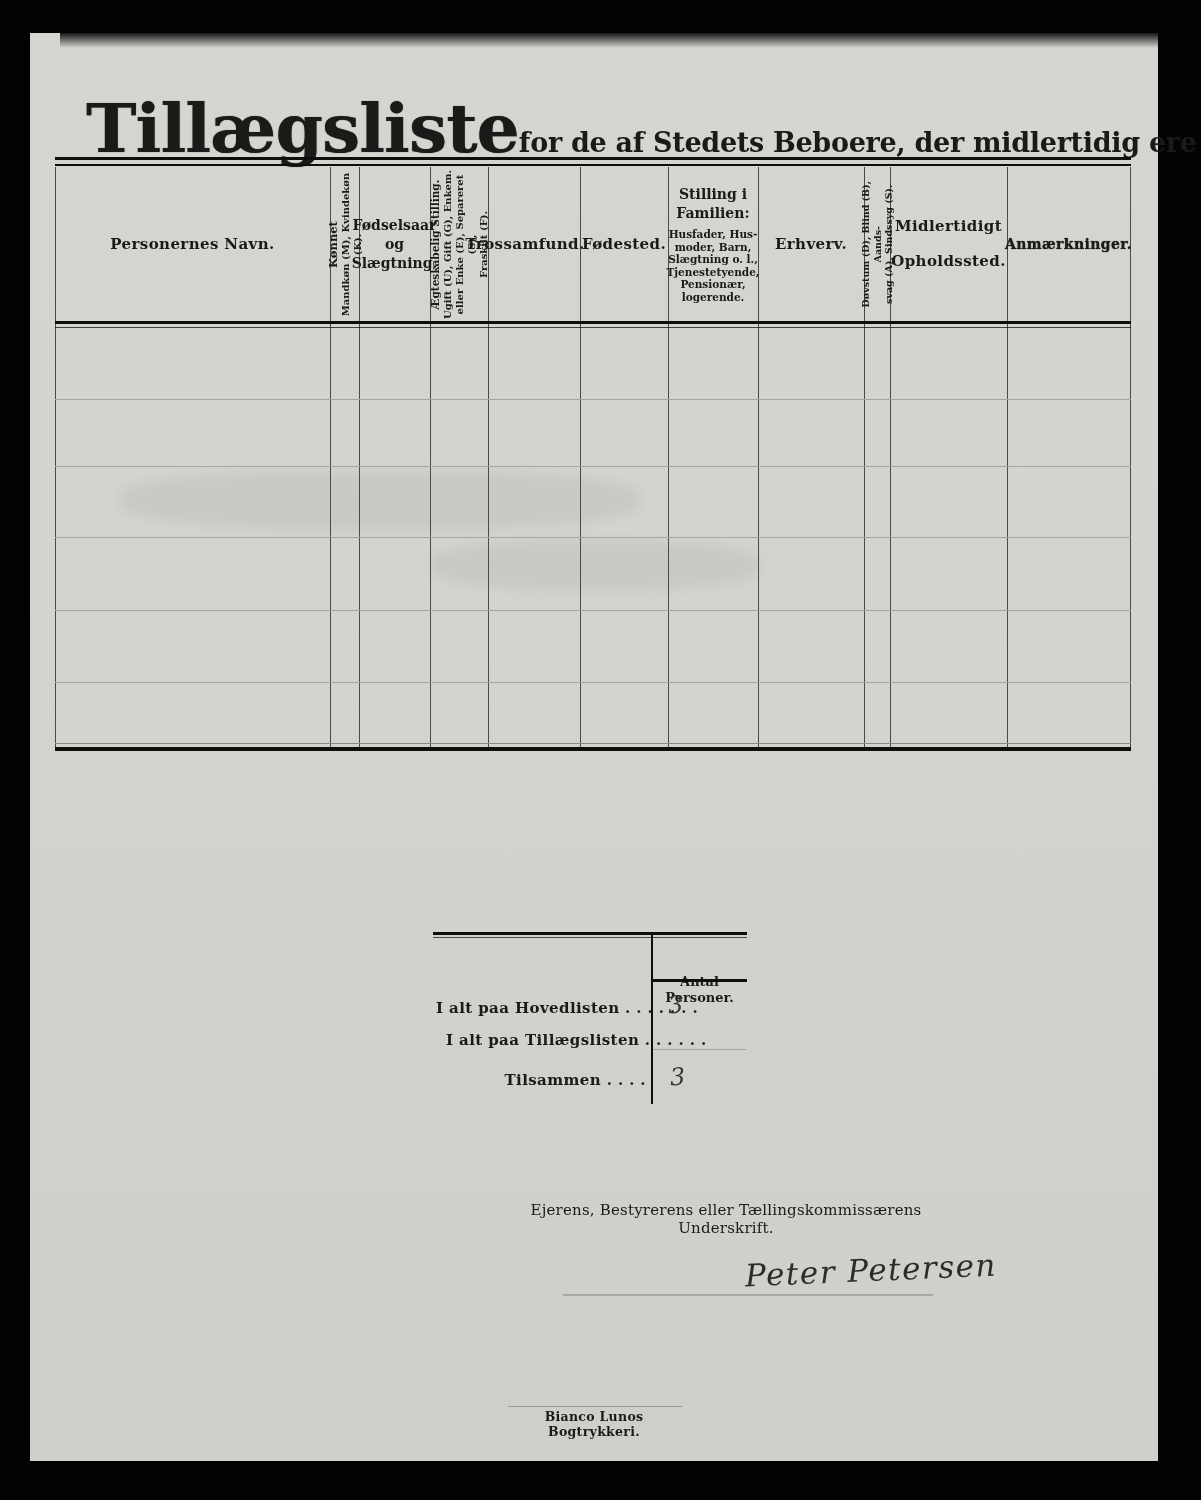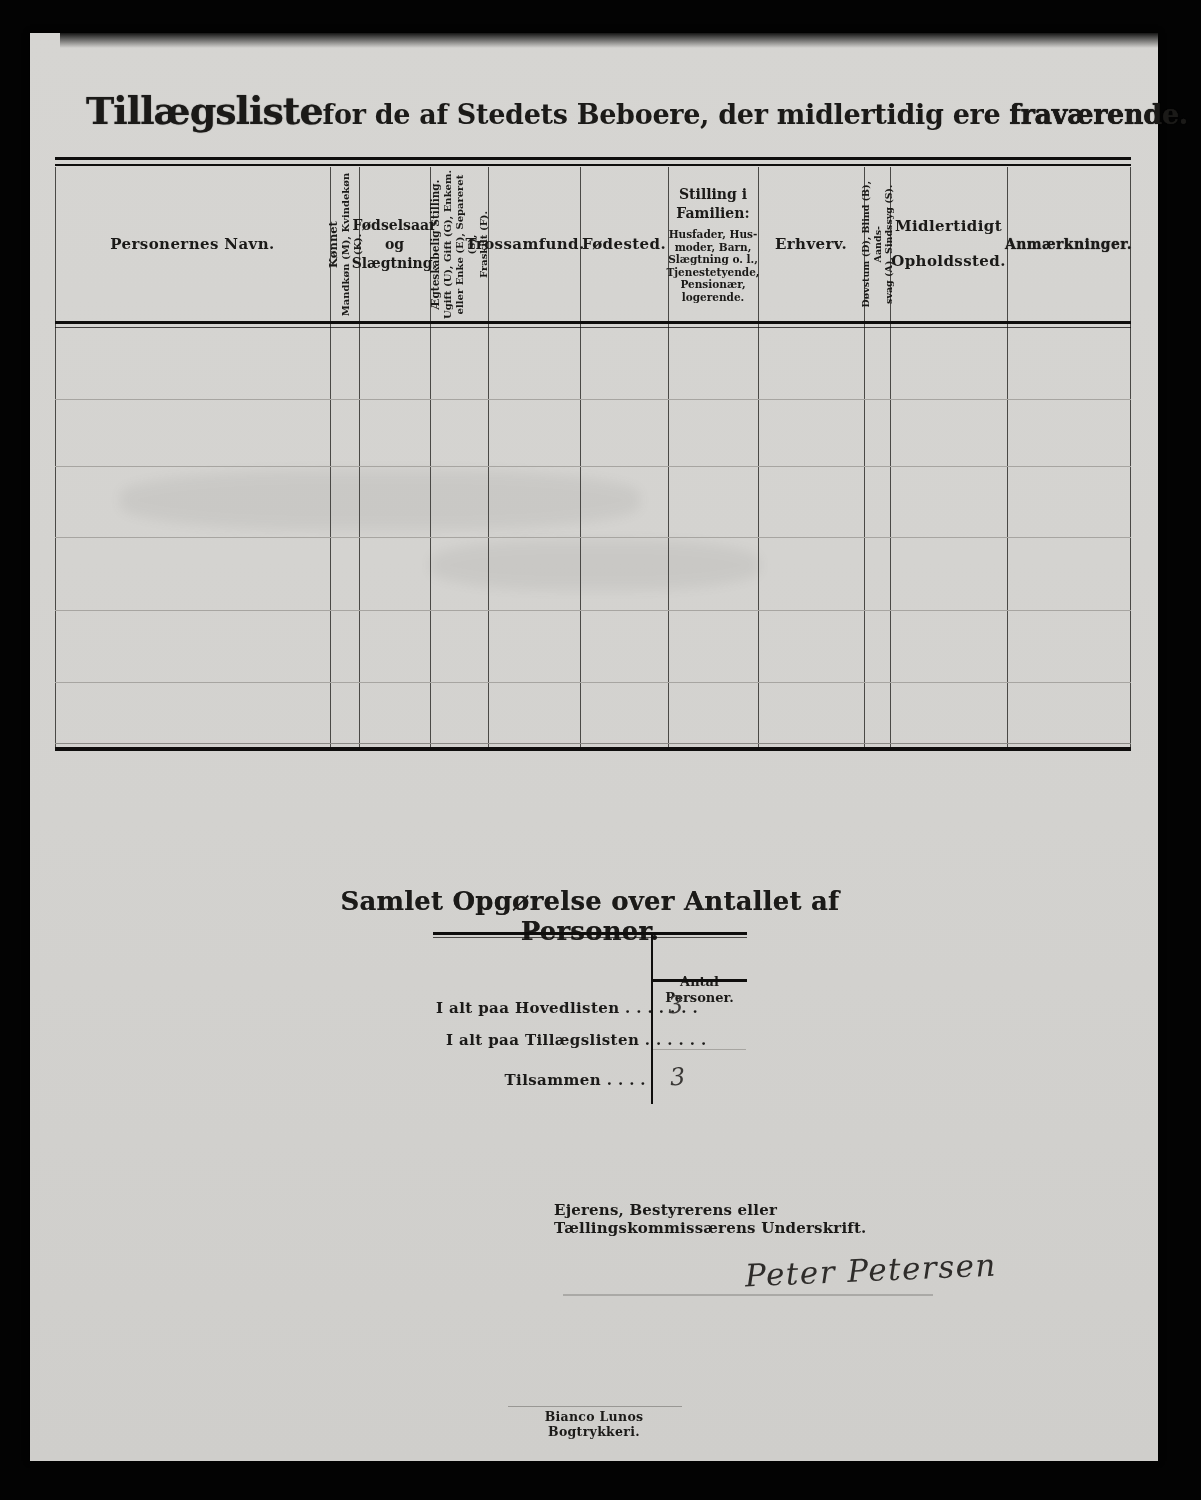--- a/index.html
+++ b/index.html
@@ -10,21 +10,21 @@
          box-shadow:0 0 6px rgba(0,0,0,.9);}
   .paper-top-shade{position:absolute;left:60px;top:33px;width:1098px;height:15px;
          background:linear-gradient(180deg,rgba(5,5,5,.92),rgba(5,5,5,0));}
   .bleed{position:absolute;filter:blur(6px);opacity:.07;background:#4a4a48;border-radius:40%;}
   .rule{position:absolute;background:#0f0e0d;}
   .rule-faint{position:absolute;background:#a7a5a1;}
   .rule-mid{position:absolute;background:#8b8a86;}
   .vline{position:absolute;width:1px;background:#4a4946;}
 
   .title-row{position:absolute;left:86px;top:88px;width:1040px;display:flex;align-items:baseline;white-space:nowrap;}
-  .title-main{font-size:38px;font-weight:bold;letter-spacing:-1px;text-shadow:0 0 1px rgba(20,19,18,.7);}
+  .title-main{font-size:68px;font-weight:bold;letter-spacing:-1px;text-shadow:0 0 1px rgba(20,19,18,.7);}
   .title-rest{font-size:27px;font-weight:bold;letter-spacing:-.3px;}
   .title-emph{font-size:27px;font-weight:bold;margin-left:9px;letter-spacing:-.3px;
               text-shadow:0 0 1px #141312,0 0 .5px #141312;}
 
   .hcell{position:absolute;top:167px;height:154px;display:flex;flex-direction:column;
          align-items:center;justify-content:center;text-align:center;}
   .hcell .big{font-weight:bold;font-size:15px;line-height:19px;letter-spacing:.4px;}
   .hcell .med{font-weight:bold;font-size:14px;line-height:19px;}
   .hcell .small{font-weight:bold;font-size:10.5px;line-height:12.5px;}
   .vcell{position:absolute;top:167px;height:154px;display:flex;align-items:center;justify-content:center;overflow:visible;}
@@ -34,22 +34,22 @@
 
   .body-row{position:absolute;left:55px;width:1076px;}
   .rb{border-bottom:1px solid #a7a5a1;}
 
   .sum-head{position:absolute;left:300px;top:886px;width:580px;text-align:center;
             font-size:26px;font-weight:bold;letter-spacing:.2px;text-shadow:0 0 .6px rgba(20,19,18,.6);}
   .sum-label{position:absolute;font-size:15px;font-weight:bold;letter-spacing:.4px;white-space:nowrap;}
   .antal{position:absolute;left:652px;width:95px;text-align:center;font-weight:bold;font-size:13px;line-height:16px;margin-top:32px;}
   .hand{position:absolute;font-style:italic;color:#3a3836;font-size:24px;
         font-family:"DejaVu Serif","Liberation Serif",serif;transform:rotate(-4deg);}
-  .sig-caption{position:absolute;left:554px;top:1201px;width:392px;
-               font-size:15px;font-weight:bold;letter-spacing:.2px;}
+  .sig-caption{position:absolute;left:530px;top:1201px;width:392px;text-align:center;
+               font-size:15px;font-weight:normal;letter-spacing:.2px;}
   .signature{position:absolute;left:745px;top:1252px;font-style:italic;font-size:31px;color:#2e2c2a;
              letter-spacing:1.5px;transform:rotate(-2.5deg);white-space:nowrap;}
   .printer{position:absolute;left:498px;top:1409px;width:192px;text-align:center;
            font-size:12.5px;font-weight:bold;letter-spacing:.3px;}
 </style>
 </head>
 <body>
 
 <div id="page">
   <div class="paper"></div>
@@ -151,21 +151,20 @@
   <div class="body-row rb" style="top:329px;height:70px;"></div>
   <div class="body-row rb" style="top:399px;height:67px;"></div>
   <div class="body-row rb" style="top:466px;height:71px;"></div>
   <div class="body-row rb" style="top:537px;height:73px;"></div>
   <div class="body-row rb" style="top:610px;height:72px;"></div>
   <div class="body-row" style="top:682px;height:61px;"></div>
 
   <div class="rule-mid" style="left:55px;top:743px;width:1076px;height:1px;"></div>
   <div class="rule" style="left:55px;top:747px;width:1076px;height:4px;"></div>
 
-  <div class="sum-head">Samlet Opgørelse over Antallet af Personer.</div>
 
   <div class="rule" style="left:433px;top:932px;width:314px;height:2.5px;"></div>
   <div class="rule" style="left:433px;top:937px;width:314px;height:1px;opacity:.7;"></div>
   <div class="rule" style="left:651px;top:932px;width:2px;height:172px;"></div>
 
   <div class="antal" style="top:942px;">
     <div>Antal</div>
     <div>Personer.</div>
   </div>
   <div class="rule" style="left:653px;top:979px;width:94px;height:3px;"></div>

